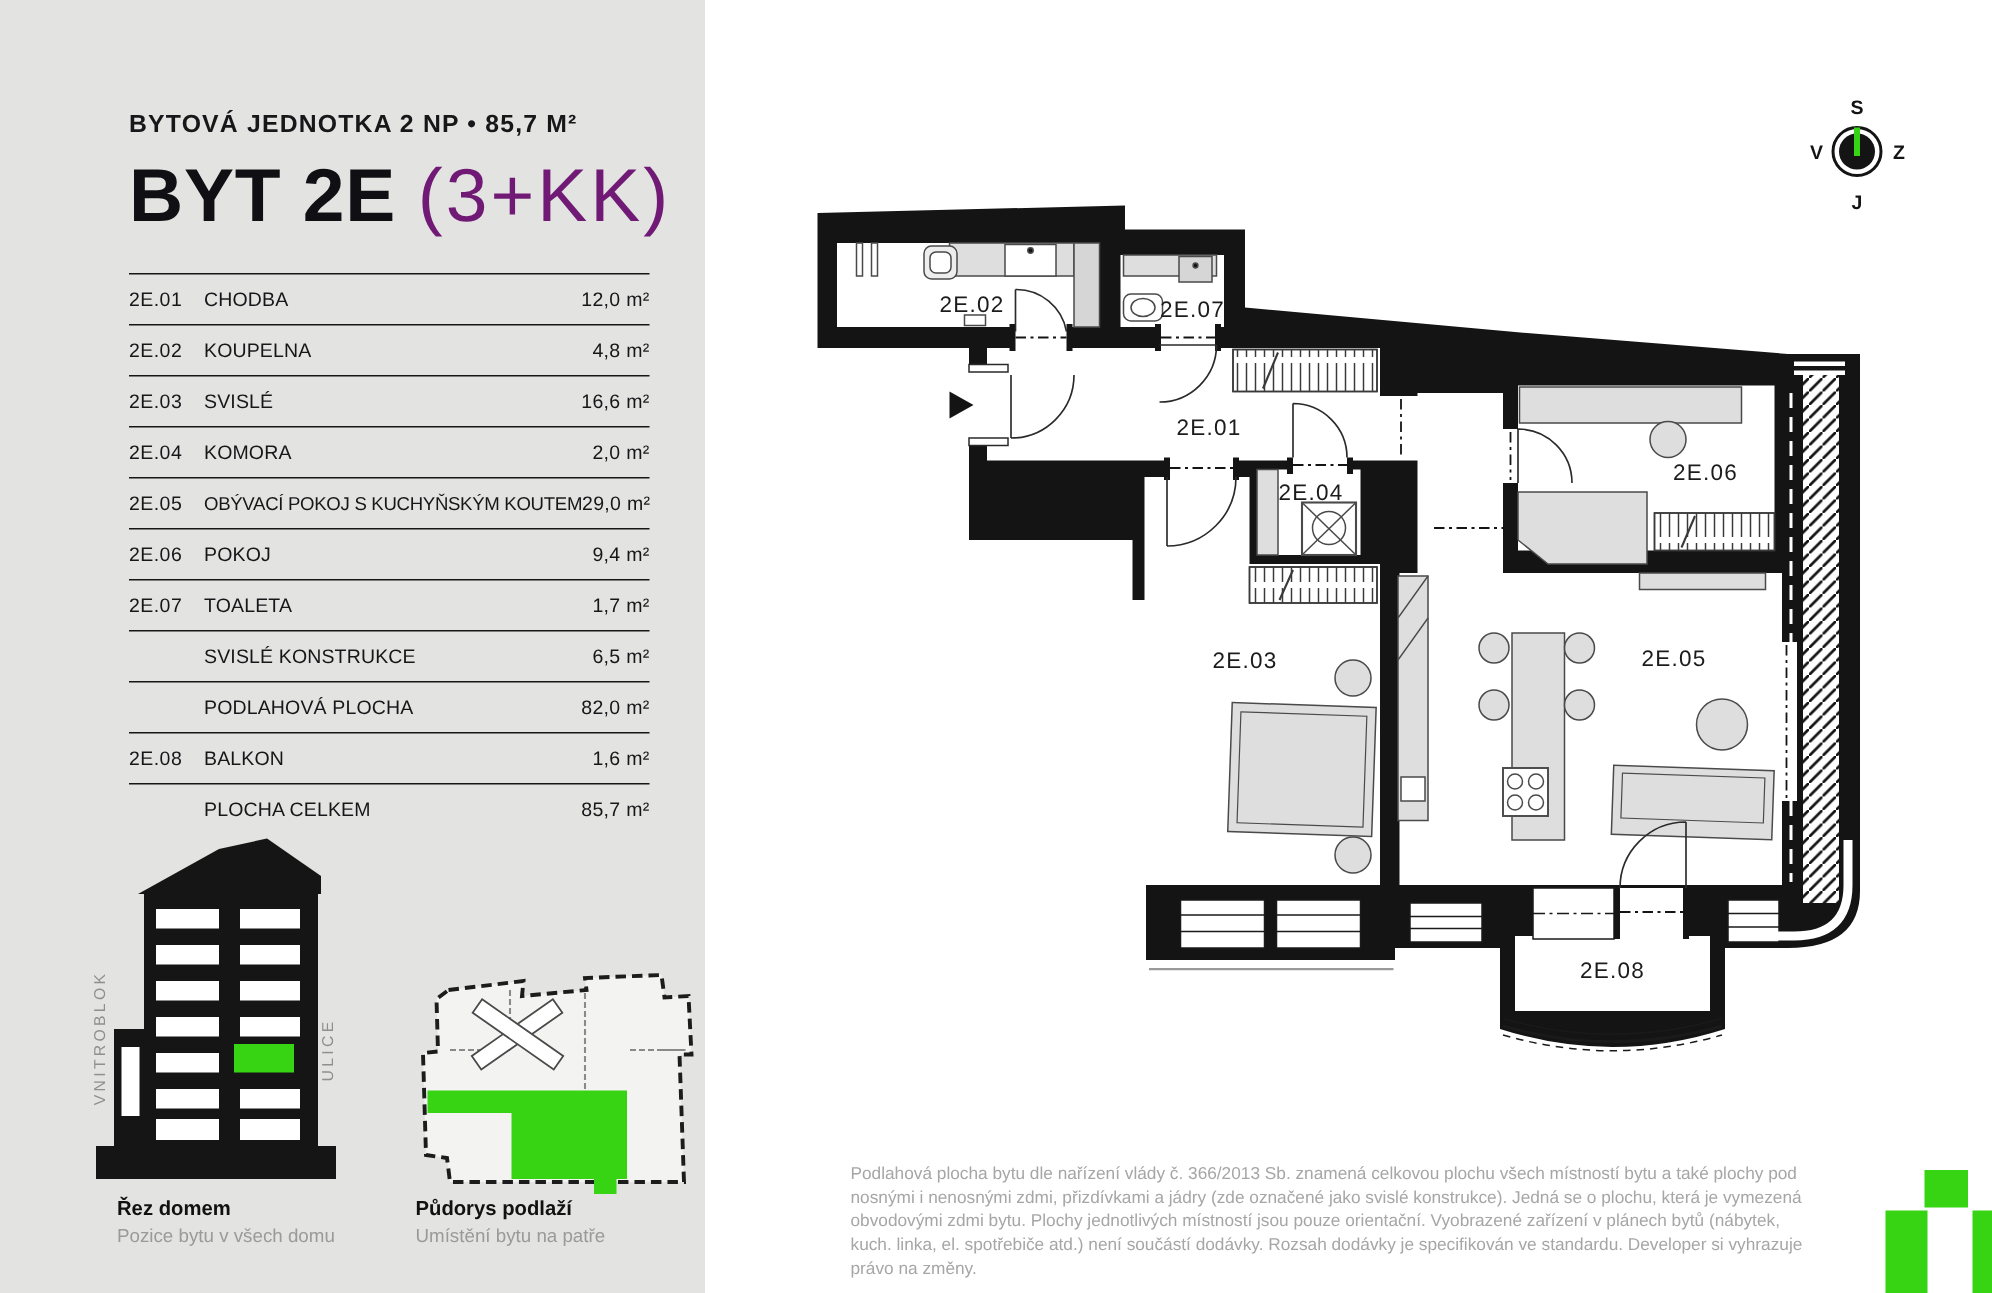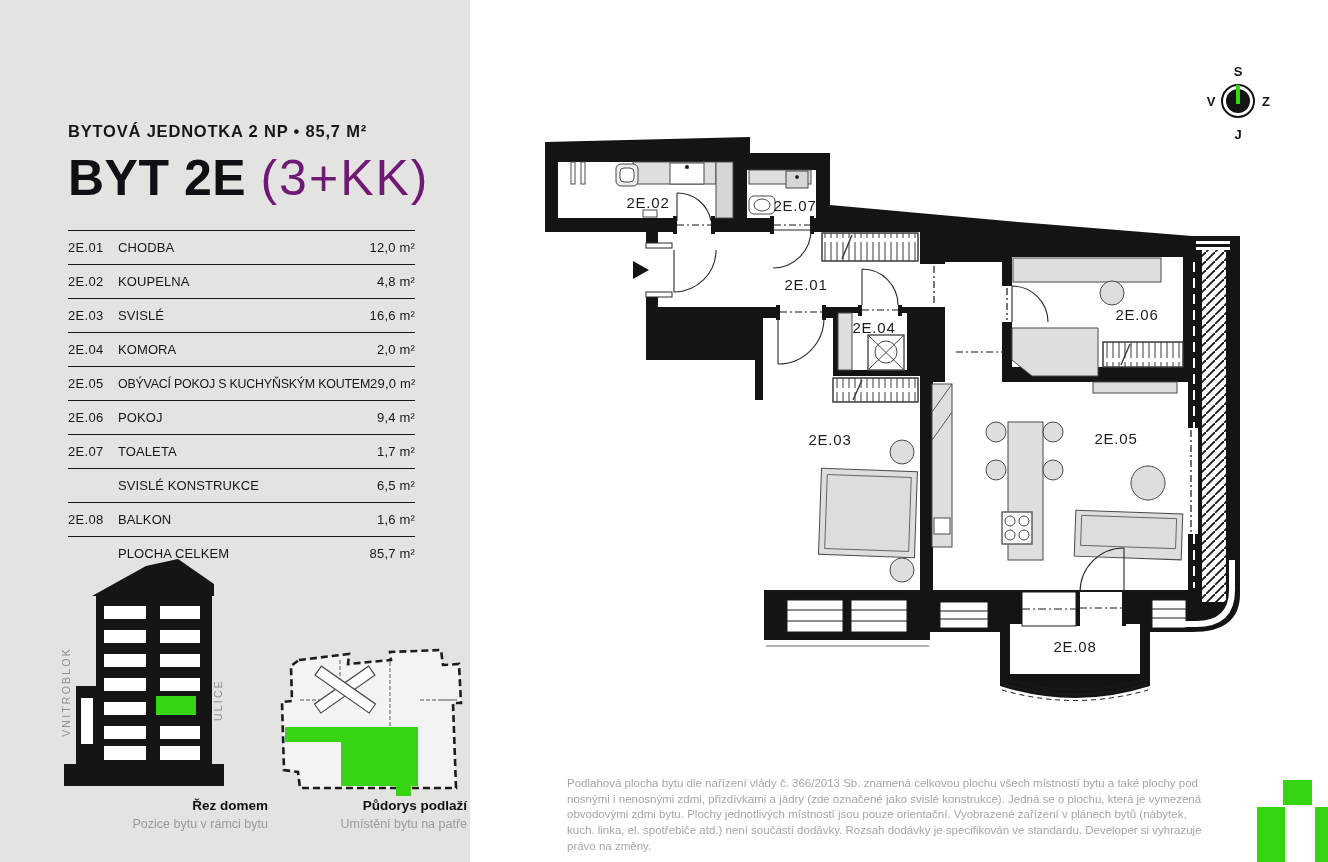--- a/index.html
+++ b/index.html
@@ -6,37 +6,37 @@
   html,body { width:1328px; height:862px; }
   body {
     position:relative; overflow:hidden; background:#ffffff;
     font-family:"Liberation Sans", sans-serif; color:#141414;
   }
   
   .panel {
     position:absolute; left:0; top:0; width:470px; height:862px;
     background:#e3e3e2;
   }
-  .panel-content { position:absolute; left:68px; top:74px; width:347px;margin-top:48px; }
+  .panel-content { position:absolute; left:86px; top:74px; width:347px; }
   .kicker { font-size:16.5px; font-weight:700; letter-spacing:0.8px; color:#17171a; }
   .title { margin-top:12px; font-size:50px; line-height:1.0; letter-spacing:0.5px; white-space:nowrap; }
   .title .t1 { font-weight:800; color:#101014; }
   .title .t2 { font-weight:300; color:#701a75; letter-spacing:2px; }
   .area-table { margin-top:27px; }
   .row {
     display:flex; align-items:center; height:34px;
     border-top:1.4px solid #161616; font-size:13px; color:#17171a;
   }
   .row .c { width:50px; flex:0 0 auto; letter-spacing:0.3px; }
   .row .n { flex:1 1 auto; white-space:nowrap; letter-spacing:0.1px; }
   .row .v { flex:0 0 auto; white-space:nowrap; text-align:right; letter-spacing:0.2px; }
   .row.bold .c, .row.bold .n, .row.bold .v { font-weight:400; }
   .row.tight .n { font-size:12.4px; letter-spacing:-0.2px; }
   
-  .caption { position:absolute; width:190px;text-align:right; }
+  .caption { position:absolute; width:190px; }
   .caption .cap-title { font-size:13.5px; font-weight:700; color:#111; }
   .caption .cap-sub { margin-top:4px; font-size:12.5px; color:#9a9a9a; }
   #caption-section { left:78px; top:798px; }
   #caption-floor { left:277px; top:798px; }
   
   #disclaimer {
     position:absolute; left:567px; top:776px; width:640px;
     font-size:11.5px; line-height:1.36; color:#a6a6a6;
   }
   svg { position:absolute; display:block; }
@@ -96,36 +96,41 @@
       <div class="row">
           <span class="c">2E.07</span>
           <span class="n">TOALETA</span>
           <span class="v">1,7 m²</span>
         </div>
       <div class="row bold">
           <span class="c"></span>
           <span class="n">SVISLÉ KONSTRUKCE</span>
           <span class="v">6,5 m²</span>
         </div>
+      <div class="row bold">
+          <span class="c"></span>
+          <span class="n">PODLAHOVÁ PLOCHA</span>
+          <span class="v">82,0 m²</span>
+        </div>
       <div class="row">
           <span class="c">2E.08</span>
           <span class="n">BALKON</span>
           <span class="v">1,6 m²</span>
         </div>
       <div class="row bold">
           <span class="c"></span>
           <span class="n">PLOCHA CELKEM</span>
           <span class="v">85,7 m²</span>
         </div>
     </div>
   </div>
 
   <div class="caption" id="caption-section">
     <div class="cap-title">Řez domem</div>
-    <div class="cap-sub">Pozice bytu v rámci bytu</div>
+    <div class="cap-sub">Pozice bytu v všech domu</div>
   </div>
   <div class="caption" id="caption-floor">
     <div class="cap-title">Půdorys podlaží</div>
     <div class="cap-sub">Umístění bytu na patře</div>
   </div>
 </aside>
 
 <svg id="section-svg" width="180" height="240" viewBox="58 556 180 240" xmlns="http://www.w3.org/2000/svg">
   <g>
     <path d="M92,596 L146,566 L178,559 L214,584 L214,596 Z" fill="#151515"></path>

